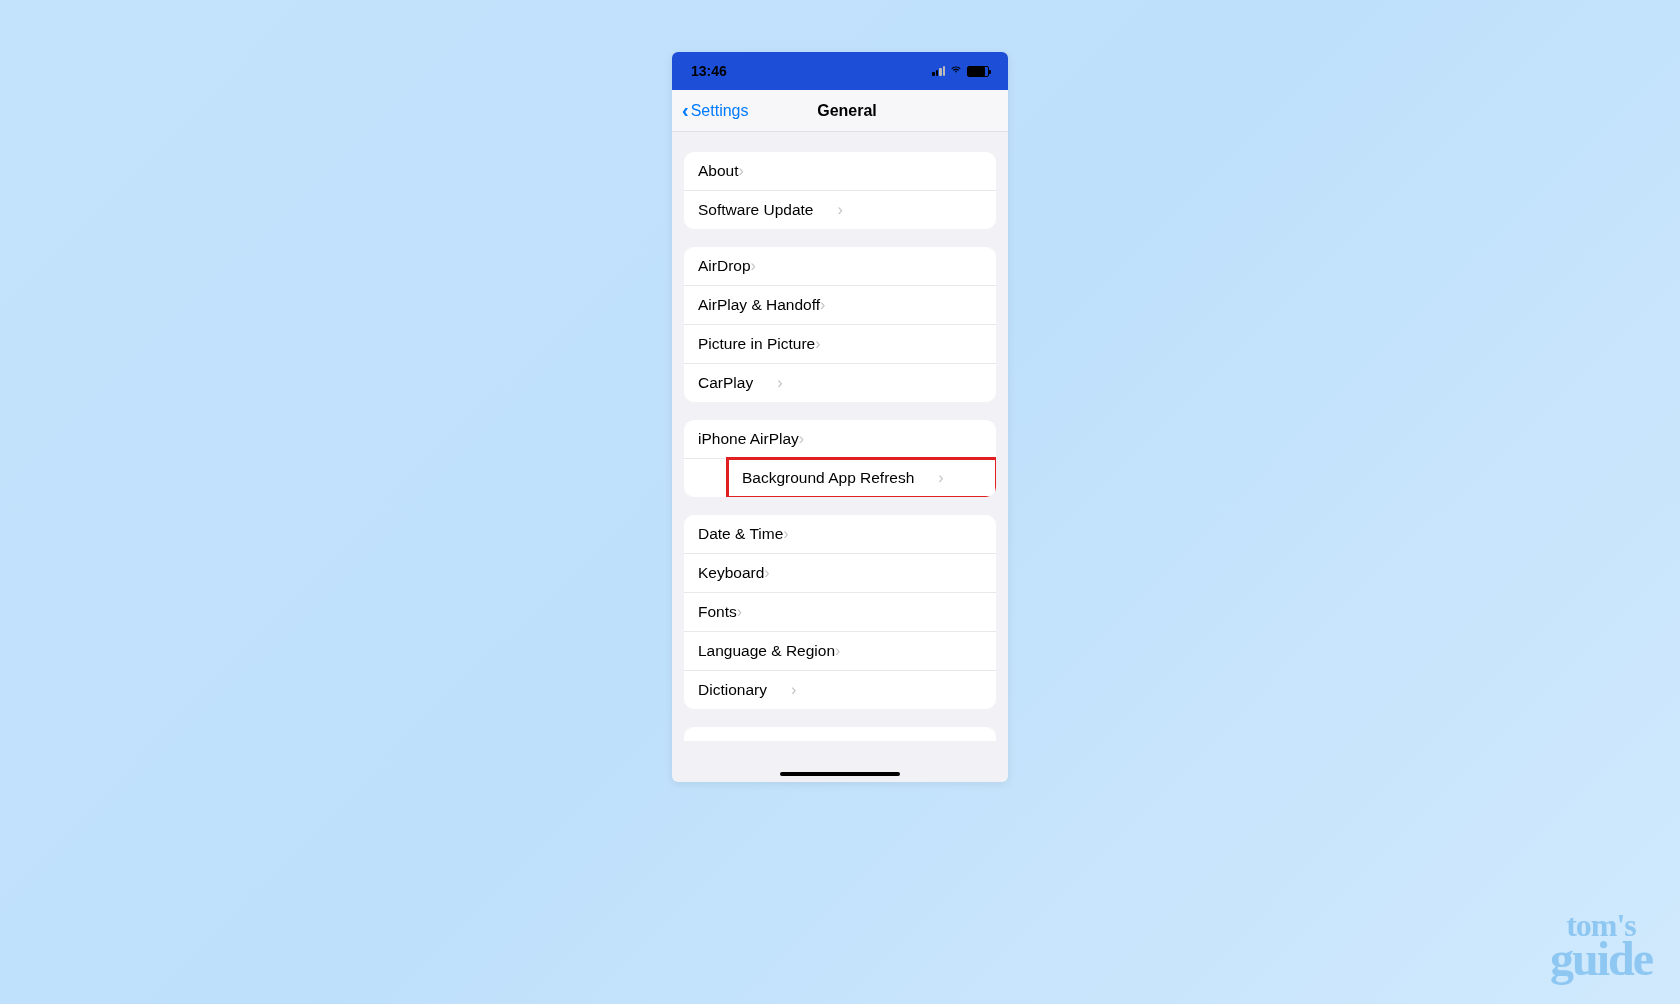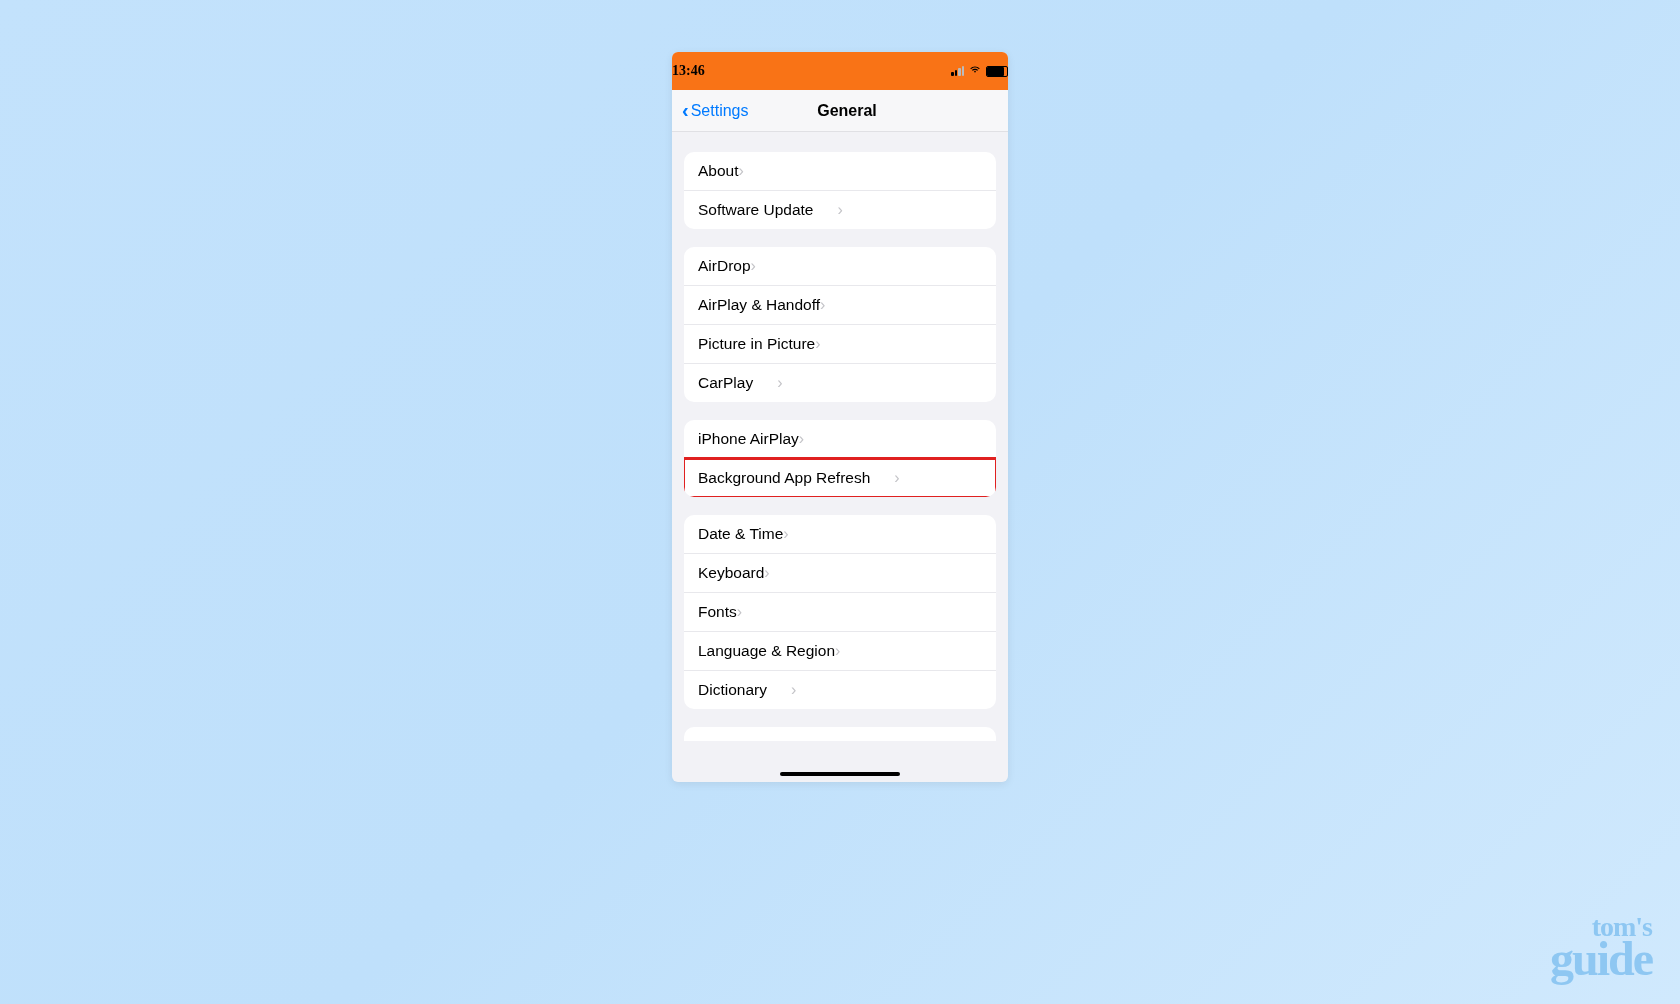--- a/index.html
+++ b/index.html
@@ -25,23 +25,22 @@
       border-radius: 6px;
       overflow: hidden;
       position: relative;
       box-shadow: 0 2px 8px rgba(0,0,0,0.08);
     }
     .status-bar {
       height: 38px;
       display: flex;
       justify-content: space-between;
       align-items: center;
-      padding: 0 0;
-      background: #f97316;
-      font-family: Liberation Serif, serif;
+      padding: 0 19px;
+      background: #1d4ed8;
     }
     .status-time {
       font-size: 14px;
       font-weight: 600;
       color: #000;
     }
     .status-icons {
       display: flex;
       align-items: center;
       gap: 4px;
@@ -152,20 +151,21 @@
       color: #000;
     }
     .chevron {
       color: #c4c4c8;
       font-size: 16px;
       font-weight: 400;
     }
     .highlighted {
       outline: 3px solid #e02020;
       outline-offset: -1px;
+      margin-left: 44px;
     }
     .home-indicator {
       position: absolute;
       bottom: 6px;
       left: 50%;
       transform: translateX(-50%);
       width: 120px;
       height: 4px;
       background: #000;
       border-radius: 2px;
@@ -174,22 +174,23 @@
       position: absolute;
       bottom: 24px;
       right: 28px;
       color: #8ec7f2;
       font-family: Georgia, serif;
       font-weight: bold;
       text-align: right;
       line-height: 0.85;
     }
     .watermark-top {
-      font-size: 28px;
+      font-size: 32px;
       letter-spacing: -1px;
+      text-align: center;
     }
     .watermark-bottom {
       font-size: 48px;
       letter-spacing: -2px;
     }
     .section-partial {
       margin: 18px 12px 0 12px;
       background: #fff;
       border-radius: 10px 10px 0 0;
       overflow: hidden;

